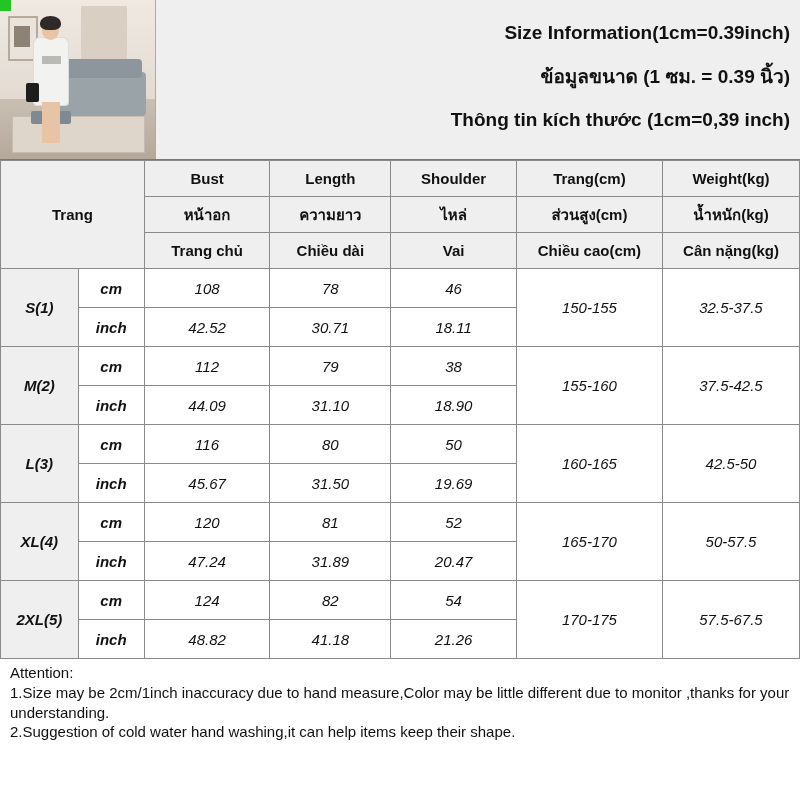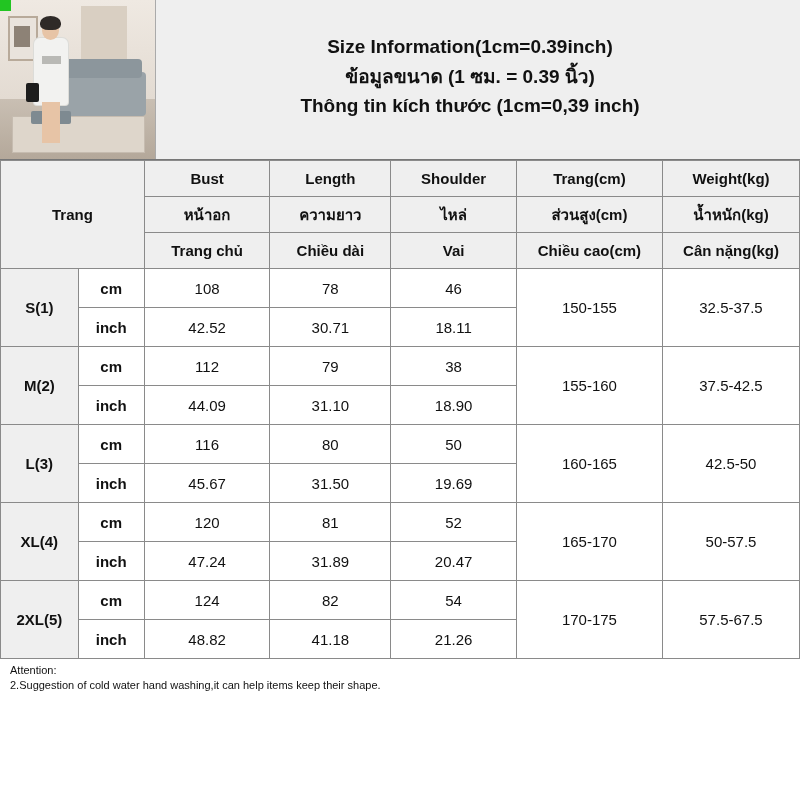--- a/index.html
+++ b/index.html
@@ -103,24 +103,24 @@
   }
   .photo .badge {
     position: absolute; left: 0; top: 0; width: 11px; height: 11px;
     background: #22c522;
   }
 
   .title-block {
     flex: 1;
     display: flex;
     flex-direction: column;
-    align-items: center;
+    align-items: flex-end;
     justify-content: center;
-    gap: 6px;
-    padding: 4px 26px 10px 10px;
+    gap: 20px;
+    padding: 4px 10px 10px 10px;
     box-sizing: border-box;
   }
   .title-line {
     font-weight: bold;
     font-size: 19px;
     color: #111;
     text-align: center;
     line-height: 1.25;
   }
 
@@ -151,28 +151,28 @@
   .size-label {
     background: #efefef !important;
     font-weight: bold;
     font-size: 16px;
   }
   .unit-cell {
     font-weight: bold;
     font-size: 14px;
     width: 58px;
   }
-  .data-row td { height: 34px; }
+  .data-row td { height: 34px; font-style: italic; }
   .hw-cell { font-size: 15px; }
 
   
   .attention {
     box-sizing: border-box;
     padding: 4px 0 6px 10px;
-    font-size: 11px;
+    font-size: 15px;
     line-height: 1.32;
     color: #111;
     background: #ffffff;
     border-top: 0;
   }
   .attention p { margin: 0; }
 </style>
 </head>
 <body>
 
@@ -312,16 +312,17 @@
         <td class="unit-cell">inch</td>
         <td>48.82</td>
         <td>41.18</td>
         <td>21.26</td>
       </tr>
     </tbody>
   </table>
 
   <div class="attention">
     <p>Attention:</p>
+    <p>1.Size may be 2cm/1inch inaccuracy due to hand measure,Color may be little different due to monitor ,thanks for your understanding.</p>
     <p>2.Suggestion of cold water hand washing,it can help items keep their shape.</p>
   </div>
 
 </div>
 
 </body></html>

